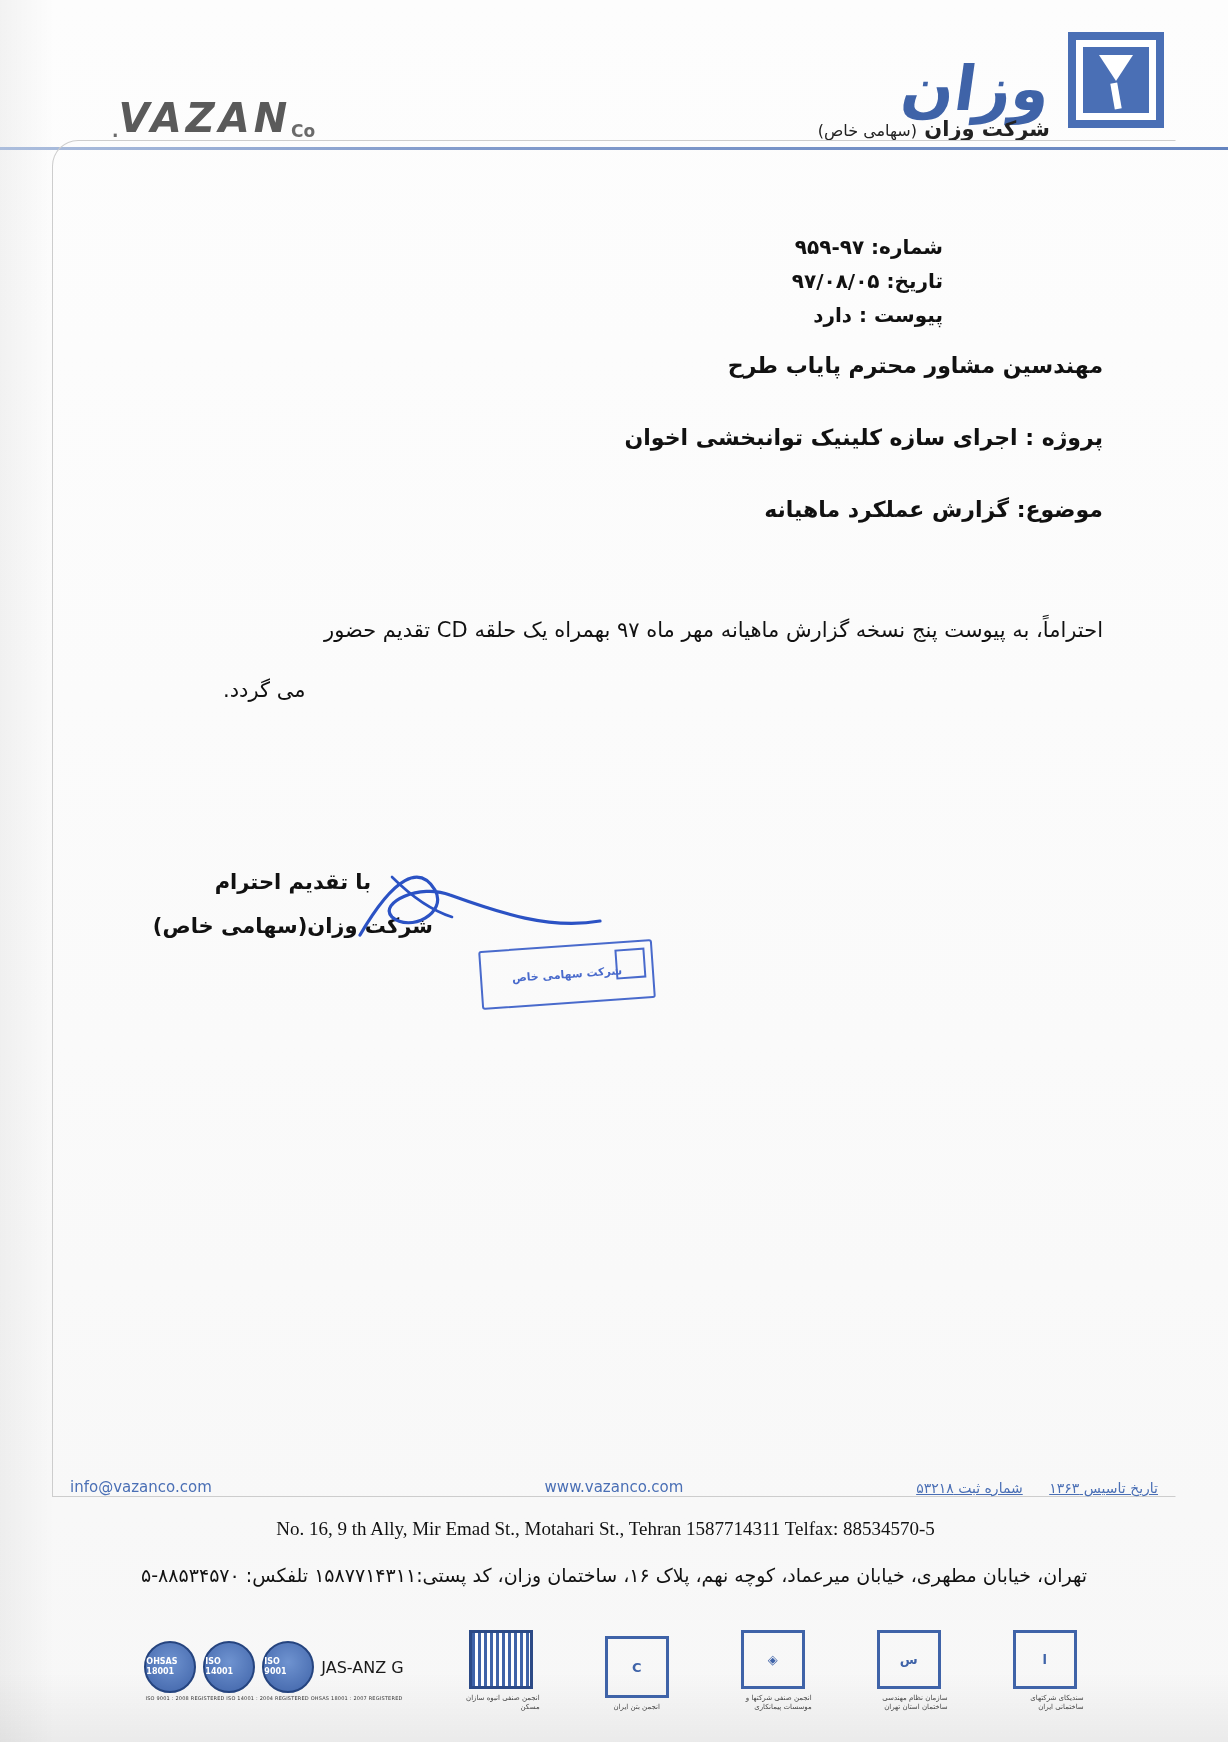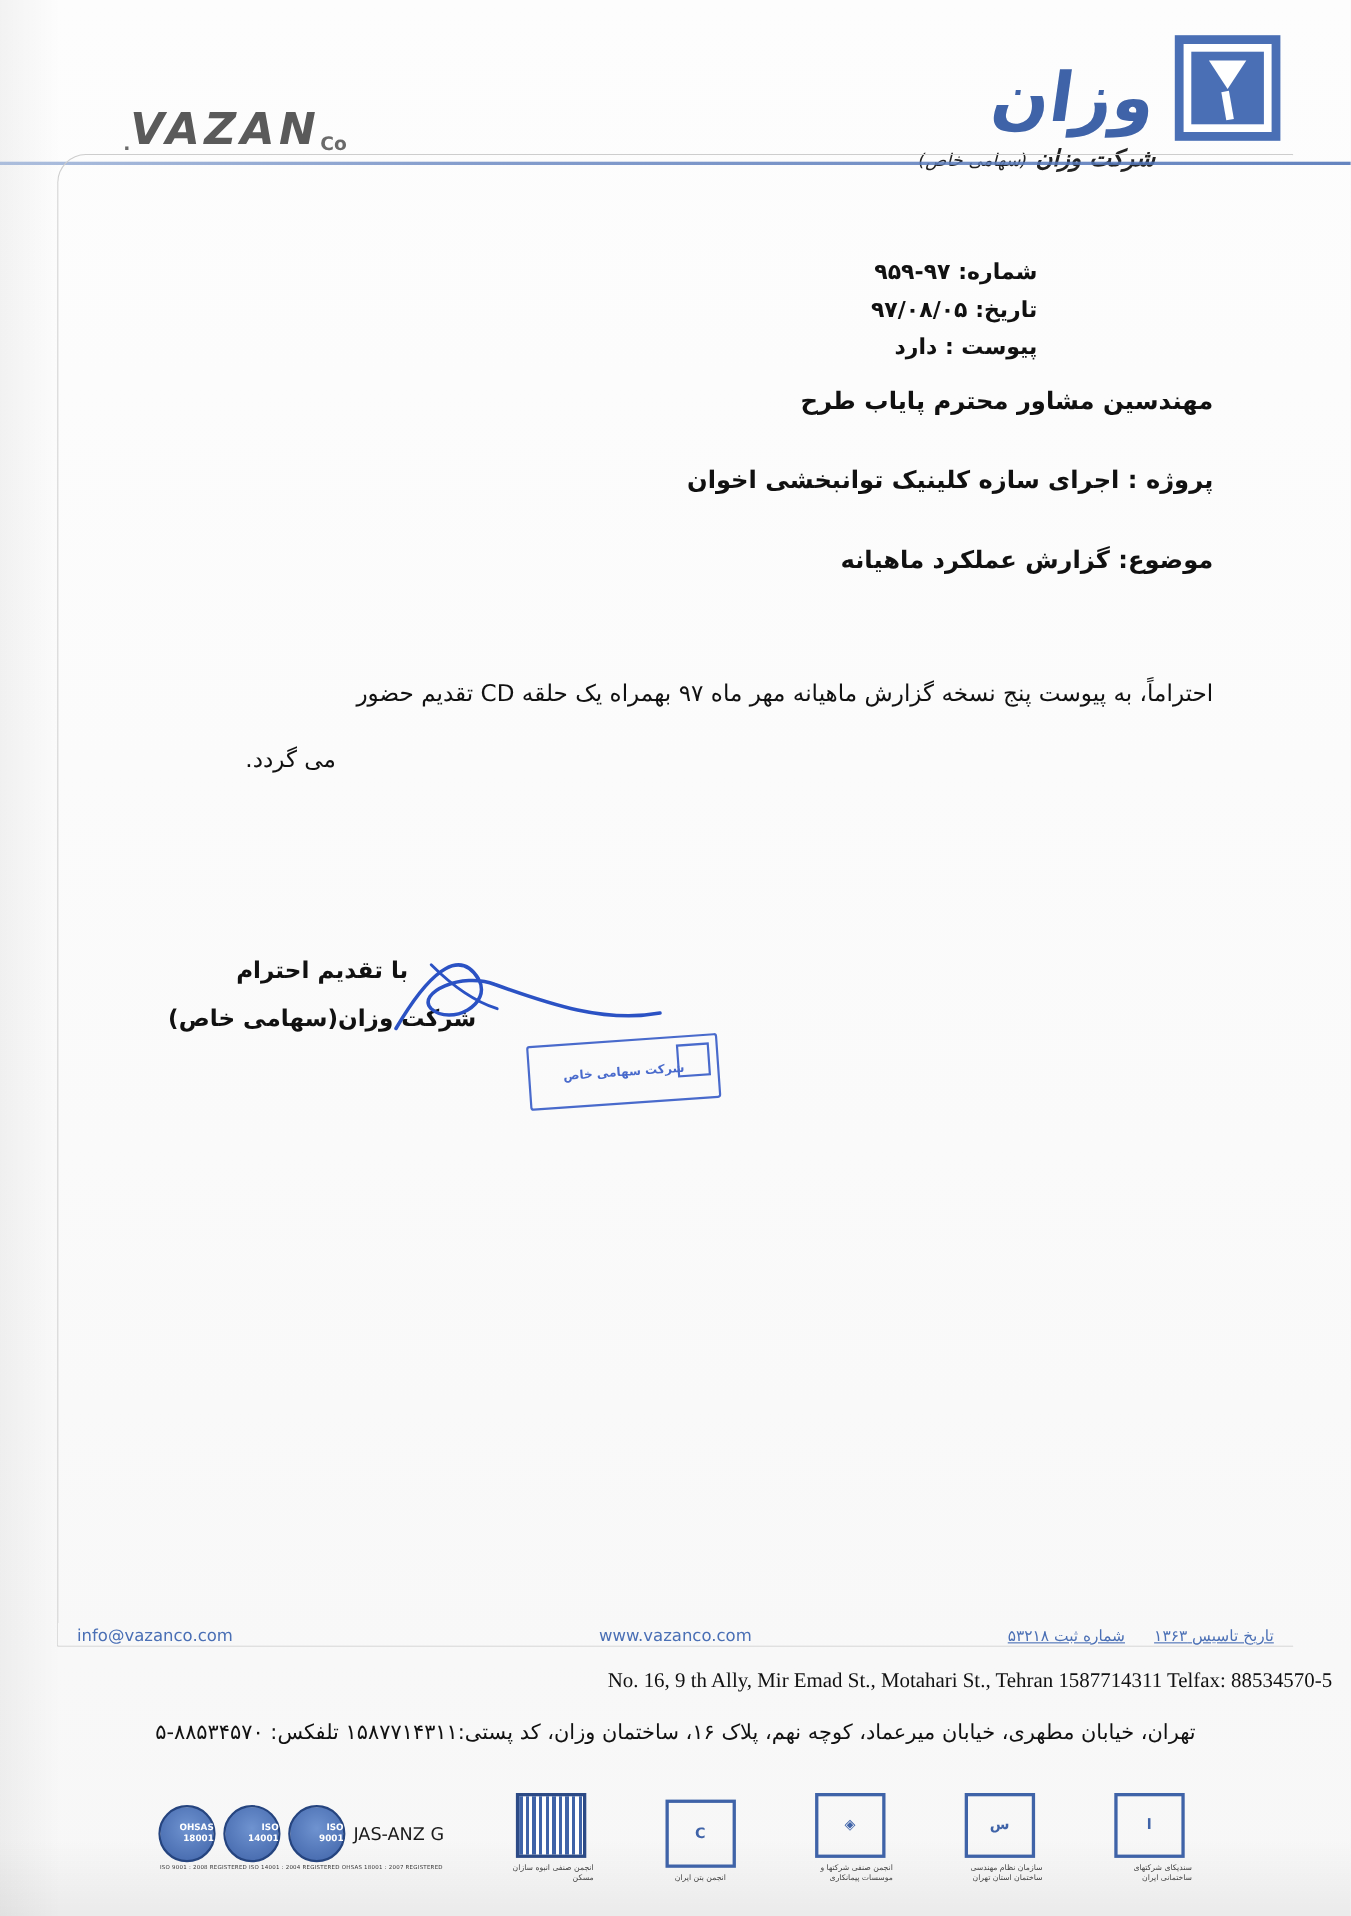--- a/index.html
+++ b/index.html
@@ -50,24 +50,23 @@
     bottom:4px;left:50%;transform:translateX(-50%) rotate(-10deg);
   }
   .wordmark-fa{
     position:absolute;right:178px;top:52px;
     font-size:62px;font-weight:bold;color:#3f63a8;
     font-family:"DejaVu Sans",sans-serif;
     letter-spacing:-2px;
     transform:skewX(-8deg);
   }
   .company-fa{
-    position:absolute;right:178px;top:132px;
+    position:absolute;right:178px;top:117px;
     font-size:21px;font-weight:bold;color:#222;
     direction:rtl;
-    font-style:italic;
   }
   .company-fa .paren{font-size:16px;font-weight:normal;}
   .wordmark-en{
     position:absolute;left:112px;top:95px;
     font-size:40px;font-weight:bold;color:#5a5a5a;
     letter-spacing:4px;font-style:italic;
     font-family:"DejaVu Sans",sans-serif;
   }
   .wordmark-en .co{
     font-size:17px;letter-spacing:0;font-style:normal;vertical-align:bottom;
@@ -151,21 +150,21 @@
     font-size:15px;color:#4a6fb5;
   }
   .footer-reg{
     position:absolute;right:70px;bottom:246px;
     font-size:14px;color:#4a6fb5;direction:rtl;
   }
   .footer-reg span{margin-left:22px;text-decoration:underline;}
 
   
   .addr-en{
-    position:absolute;left:0;right:17px;bottom:202px;text-align:right;
+    position:absolute;left:0;right:17px;bottom:202px;text-align:center;
     font-size:19px;color:#111;font-family:"Liberation Serif",serif;
   }
   .addr-fa{
     position:absolute;left:0;right:0;bottom:150px;text-align:center;
     font-size:19px;color:#111;direction:rtl;line-height:34px;
   }
 
   
   .certs{
     position:absolute;left:0;right:0;bottom:16px;height:110px;
@@ -186,21 +185,21 @@
   }
   .cert.sq .glyph{border-radius:0;}
   .cert.bm .glyph{
     background:repeating-linear-gradient(90deg,#3f63a8 0 3px,#ffffff 3px 6px);
     border-color:#2c4a86;
   }
   .iso-badge{
     width:48px;height:48px;border-radius:50%;
     background:radial-gradient(circle at 50% 40%,#6f93d0,#3f63a8);
     color:#fff;font-size:8px;font-weight:bold;
-    display:flex;flex-direction:column;align-items:flex-start;justify-content:center;
+    display:flex;flex-direction:column;align-items:flex-end;justify-content:center;
     line-height:10px;text-align:center;border:2px solid #25447f;
   }
   .cert-strip{
     font-size:5px;color:#333;letter-spacing:.2px;white-space:nowrap;
     margin-top:2px;
   }
   .jas-wrap{display:flex;flex-direction:column;align-items:center;}
   .jas-row{display:flex;align-items:center;gap:7px;}
 </style>
 </head>

